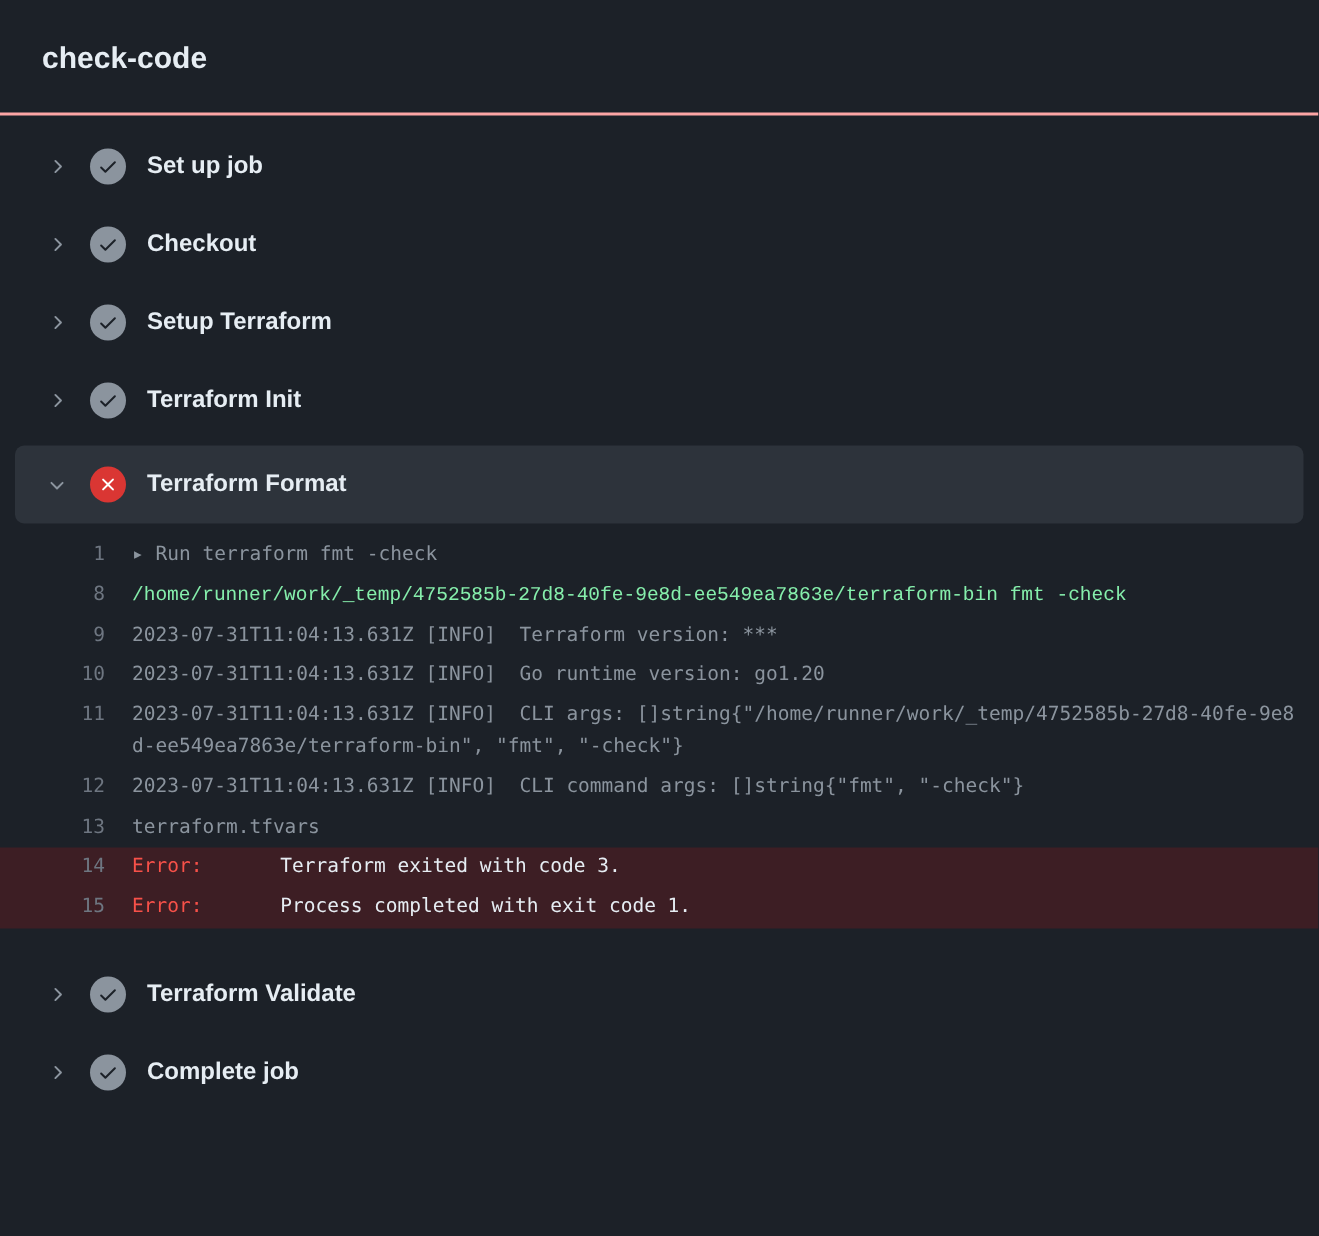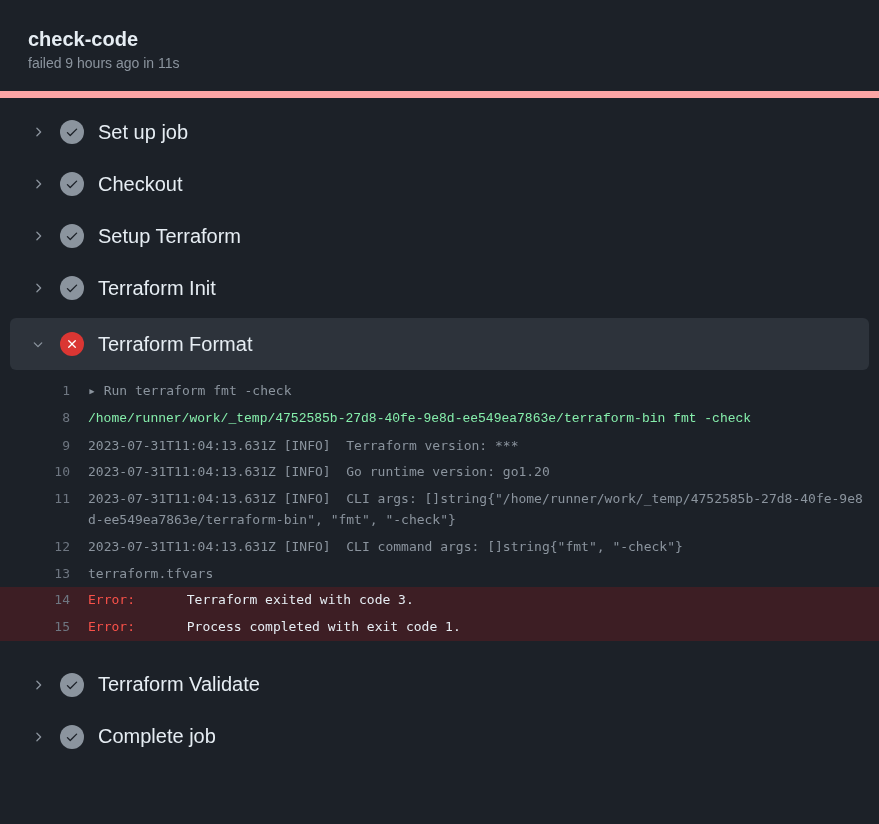--- a/index.html
+++ b/index.html
@@ -11,21 +11,21 @@
       background: #1c2128;
       color: #e6edf3;
       font-family: -apple-system, BlinkMacSystemFont, "Segoe UI", Helvetica, Arial, sans-serif;
       font-size: 14px;
       width: 879px;
       height: 824px;
       overflow: hidden;
     }
     .header {
       padding: 28px 28px 20px 28px;
-      border-bottom: 7px solid #fca5a5;
+      border-bottom: 2px solid #fca5a5;
     }
     .job-title {
       font-size: 20px;
       font-weight: 600;
       color: #e6edf3;
       margin-bottom: 4px;
     }
     .job-status {
       font-size: 14px;
       color: #8b949e;
@@ -65,22 +65,23 @@
       margin-right: 14px;
       flex-shrink: 0;
     }
     .status-success {
       background: #8b949e;
     }
     .status-failed {
       background: #da3633;
     }
     .step-name {
-      font-size: 20px;
-      color: #e6edf3;
+      font-size: 16px;
+      color: #e6edf3;
+      font-weight: bold;
     }
     .log-container {
       font-family: ui-monospace, SFMono-Regular, "SF Mono", Menlo, Consolas, monospace;
       font-size: 13px;
       padding: 8px 0;
     }
     .log-line {
       display: flex;
       padding: 3px 0;
       line-height: 1.6;
@@ -120,21 +121,20 @@
     }
     .log-section-bottom {
       margin-bottom: 10px;
     }
   </style>
 </head>
 <body>
 
 <div class="header">
   <div class="job-title">check-code</div>
-  <div class="job-status">failed 9 hours ago in 11s</div>
 </div>
 
 <div class="steps-container">
 
 <div class="step-row">
       <span class="chevron">
         <svg width="14" height="14" viewBox="0 0 16 16" fill="currentColor">
           <path d="M6.22 3.22a.75.75 0 0 1 1.06 0l4.25 4.25a.75.75 0 0 1 0 1.06l-4.25 4.25a.75.75 0 0 1-1.06-1.06L9.94 8 6.22 4.28a.75.75 0 0 1 0-1.06z"></path>
         </svg>
       </span>

